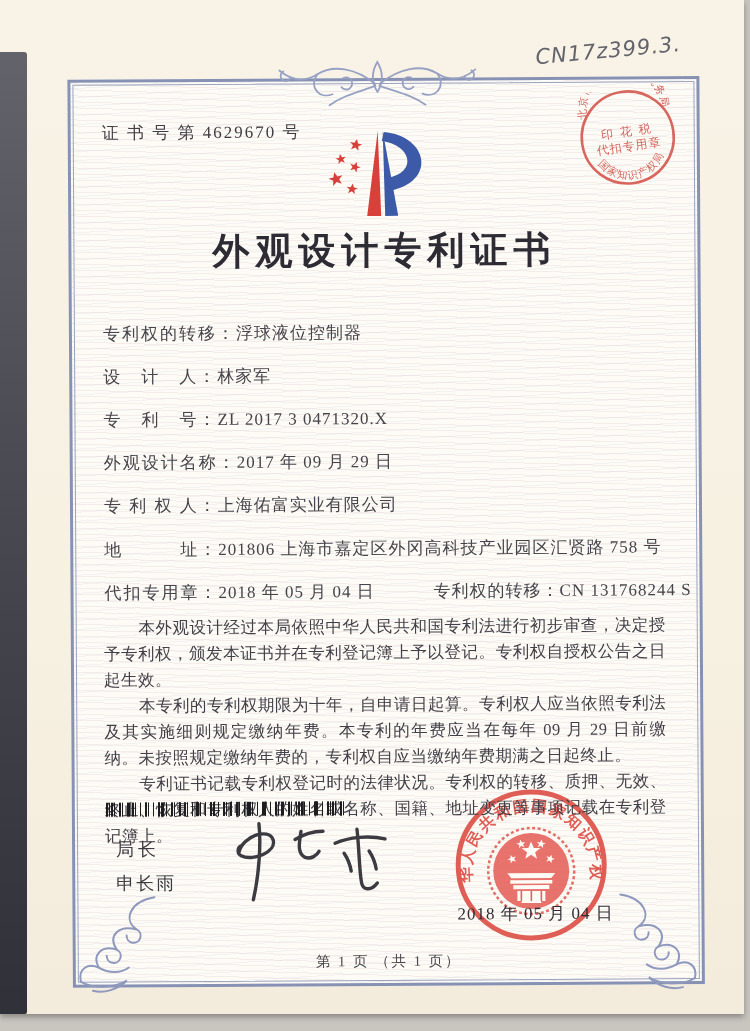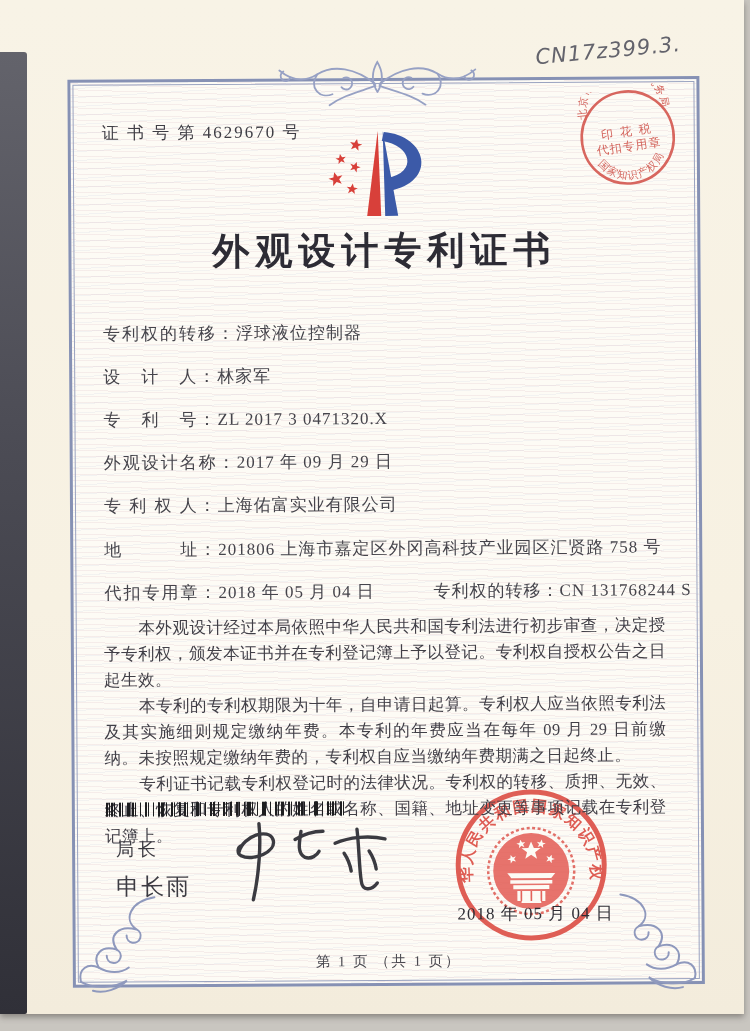--- a/index.html
+++ b/index.html
@@ -44,21 +44,21 @@
   .paragraphs { position:absolute; left:103px; top:614px; width:562px; z-index:4; }
   .paragraphs p { font-size:16.5px; line-height:26px; text-align:justify; text-indent:2.1em;
            color:#413f47; letter-spacing:.5px; }
 
   .barcode { position:absolute; left:104px; top:801px; width:242px; height:14px; z-index:4;
            background-image:
              repeating-linear-gradient(90deg,#1d1d1f 0 2px,transparent 2px 3px,#1d1d1f 3px 4px,transparent 4px 8px,#1d1d1f 8px 9px,transparent 9px 13px),
              repeating-linear-gradient(90deg,transparent 0 5px,#1d1d1f 5px 7px,transparent 7px 17px); }
 
   .director-title { position:absolute; left:114px; top:836px; font-size:18px; color:#3c3b42; letter-spacing:4px; z-index:4; }
-  .director-name  { position:absolute; left:114px; top:870px; font-size:23px; color:#3c3b42; letter-spacing:2px; z-index:4; }
+  .director-name  { position:absolute; left:114px; top:870px; font-size:18px; color:#3c3b42; letter-spacing:2px; z-index:4; }
   .signature { position:absolute; left:215px; top:816px; width:185px; height:90px; z-index:4; }
 
   .cnipa-seal { position:absolute; left:451px; top:788px; width:156px; height:156px; z-index:3; opacity:.92; }
   .seal-date { position:absolute; left:455px; top:903px; font-size:17px; color:#2f2e35; letter-spacing:1px; z-index:4; white-space:nowrap; }
 
   .tax-seal { position:absolute; left:580px; top:89px; width:100px; height:100px; z-index:6; opacity:.9; transform:rotate(-8deg); }
 
   .footer { position:absolute; left:70px; top:952px; width:632px; text-align:center;
            font-size:14.5px; color:#4a4950; letter-spacing:2px; z-index:4; }
 

